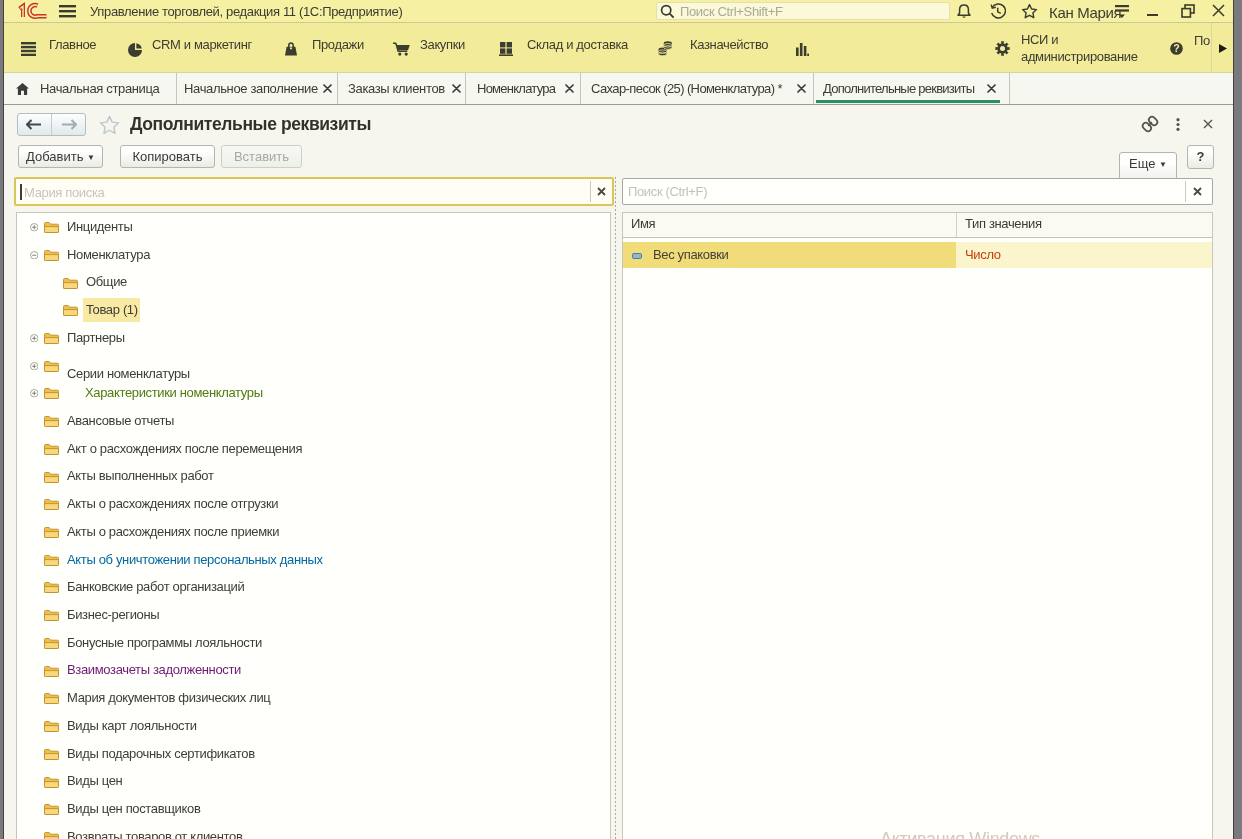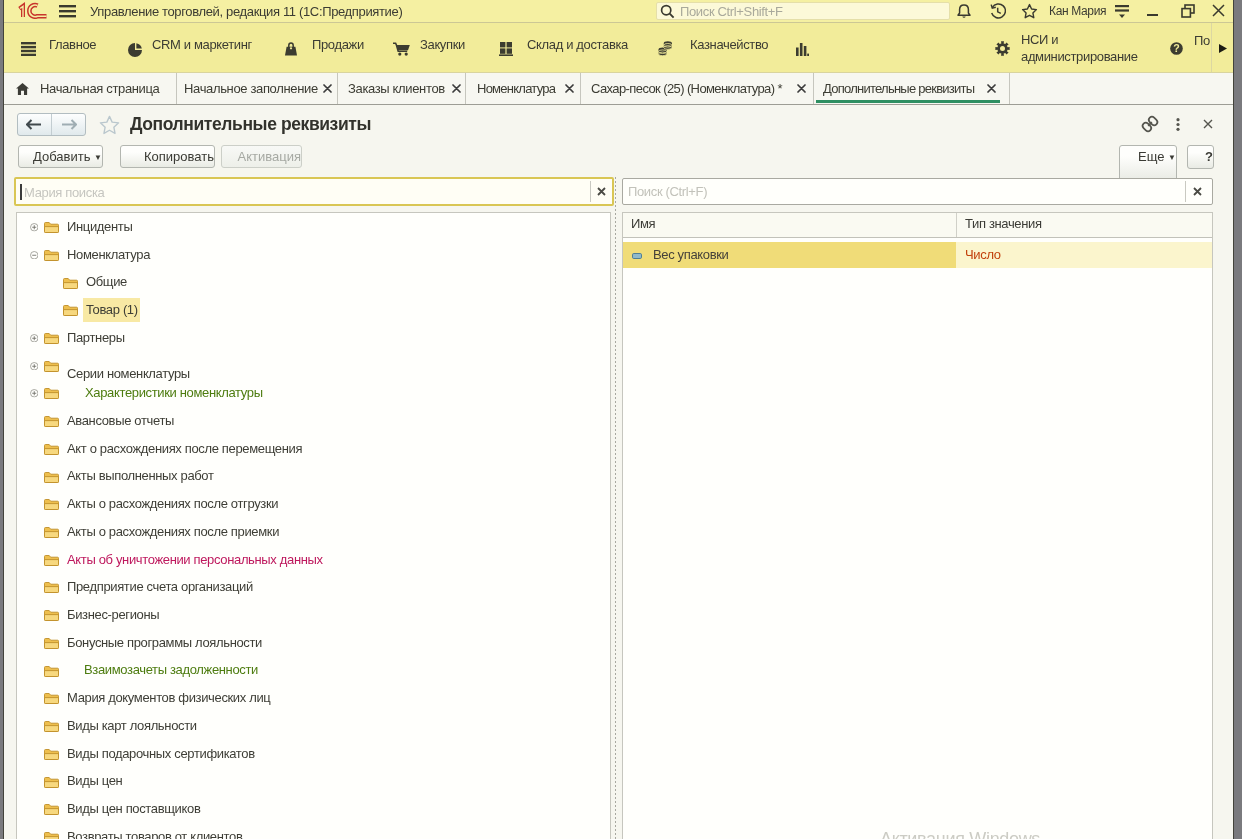--- a/index.html
+++ b/index.html
@@ -2,21 +2,21 @@
 <html><head>
 <meta charset="utf-8">
 <style>
 html,body{margin:0;padding:0}
 body{width:1242px;height:839px;overflow:hidden;font-family:"Liberation Sans",sans-serif}
 .abs{position:absolute}
 #page{position:relative;width:1242px;height:839px;background:#f6f6ef;overflow:hidden}
 .t{font:13px "Liberation Sans",sans-serif;color:#3c3c33;white-space:nowrap;letter-spacing:-0.35px}
 .btn{position:absolute;box-sizing:border-box;border:1px solid #b3b6b0;border-radius:3px;
 background:linear-gradient(#fefefc 30%,#e9ebe4);font:13px "Liberation Sans",sans-serif;
-color:#3a3a34;text-align:right}
+color:#3a3a34;text-align:center}
 .btn.dis{border-color:#cccfc8;background:linear-gradient(#f8f9f6,#edefe9);color:#a6a9a3}
 svg{display:block}
 </style>
 </head>
 <body>
 <div id="page">
 
 <div class="abs" style="left:0;top:0;width:3px;height:839px;background:#7a7a7e"></div>
 <div class="abs" style="left:3px;top:0;width:1px;height:839px;background:#43433b"></div>
 <div class="abs" style="left:1233px;top:0;width:1px;height:839px;background:#43433b"></div>
@@ -56,21 +56,21 @@
 
 <svg class="abs" style="left:989px;top:3px" width="17" height="17" viewBox="0 0 17 17">
   <path d="M3.3 4.5 A7 7 0 1 1 2.7 10" fill="none" stroke="#3a3a30" stroke-width="1.5"></path>
   <path d="M2.2 1.6 L3.3 5.2 L6.8 4.2" fill="none" stroke="#3a3a30" stroke-width="1.5"></path>
   <path d="M8.7 4.8 L8.7 8.9 L11.8 10.4" fill="none" stroke="#3a3a30" stroke-width="1.5"></path>
 </svg>
 
 <svg class="abs" style="left:1021px;top:3px" width="17" height="17" viewBox="0 0 17 17">
   <path d="M8.5 1.6 L10.6 6 L15.4 6.6 L11.9 9.9 L12.8 14.7 L8.5 12.3 L4.2 14.7 L5.1 9.9 L1.6 6.6 L6.4 6 Z" fill="none" stroke="#3a3a30" stroke-width="1.4" stroke-linejoin="round"></path>
 </svg>
-<div class="t abs" style="left:1049px;top:4px;font-size:12px">Кан Мария</div>
+<div class="t abs" style="left:1049px;top:4px;font-size:15px">Кан Мария</div>
 
 <svg class="abs" style="left:1115px;top:5px" width="14" height="15" viewBox="0 0 14 15">
   <g fill="#3a3a2e">
         <rect x="0" y="0" width="14" height="2.2"></rect>
         <rect x="0" y="4.4" width="14" height="2.2"></rect>
       </g>
   <path d="M4 9.5 L10 9.5 L7 13 Z" fill="#3a3a2e"></path>
 </svg>
 
 <div class="abs" style="left:1147px;top:14px;width:11px;height:2.4px;background:#3a3a2e"></div>
@@ -236,22 +236,22 @@
         <circle cx="2" cy="6.5" r="1.6"></circle>
         <circle cx="2" cy="11.3" r="1.6"></circle>
       </g>
 </svg>
 <svg class="abs" style="left:1203px;top:119px" width="10" height="10" viewBox="0 0 10 10">
   <path d="M1 1 L9 9 M9 1 L1 9" stroke="#55554e" stroke-width="1.4"></path>
 </svg>
 
 <div class="btn" style="left:18px;top:145px;width:85px;height:23px;line-height:21px">Добавить <span style="font-size:8px;position:relative;top:-1px">▼</span></div>
 <div class="btn" style="left:120px;top:145px;width:95px;height:23px;line-height:21px">Копировать</div>
-<div class="btn dis" style="left:221px;top:145px;width:81px;height:23px;line-height:21px">Активация</div>
-<div class="btn" style="left:1119px;top:145px;width:58px;height:36px;line-height:22px">Еще <span style="font-size:8px;position:relative;top:-1px">▼</span></div>
+<div class="btn dis" style="left:221px;top:145px;width:81px;height:23px;line-height:21px">Вставить</div>
+<div class="btn" style="left:1119px;top:152px;width:58px;height:36px;line-height:22px">Еще <span style="font-size:8px;position:relative;top:-1px">▼</span></div>
 <div class="btn" style="left:1187px;top:145px;width:27px;height:24px;line-height:22px;font-weight:bold">?</div>
 
 <div class="abs" style="left:14px;top:177px;width:600px;height:29px;border:2px solid #d9c654;border-radius:2px;background:#fffef5;box-sizing:border-box"></div>
 <div class="abs" style="left:20px;top:184px;width:2px;height:16px;background:#3c3c3c"></div>
 <div class="t abs" style="left:24px;top:185px;color:#c6c6c0">Мария поиска</div>
 <div class="abs" style="left:590px;top:181px;width:1px;height:21px;background:#c9c9c1"></div>
 <svg class="abs" style="left:597px;top:187px" width="9" height="9" viewBox="0 0 9 9">
   <path d="M1 1 L8 8 M8 1 L1 8" stroke="#4a4a44" stroke-width="1.8"></path>
 </svg>
 <div class="abs" style="left:622px;top:178px;width:591px;height:27px;border:1px solid #a9a9a1;border-radius:2px;background:#fffffb;box-sizing:border-box"></div>
@@ -340,37 +340,37 @@
       <use href="#fold"></use>
     </svg>
 <div class="t abs" style="left:67px;top:496.1px;color:#3e3e36">Акты о расхождениях после отгрузки</div>
 <svg class="abs" style="left:44px;top:526.0px" width="15" height="12">
       <use href="#fold"></use>
     </svg>
 <div class="t abs" style="left:67px;top:523.8px;color:#3e3e36">Акты о расхождениях после приемки</div>
 <svg class="abs" style="left:44px;top:553.7px" width="15" height="12">
       <use href="#fold"></use>
     </svg>
-<div class="t abs" style="left:67px;top:551.5px;color:#be185d">Акты об уничтожении персональных данных</div>
+<div class="t abs" style="left:67px;top:551.5px;color:#0369a1">Акты об уничтожении персональных данных</div>
 <svg class="abs" style="left:44px;top:581.4px" width="15" height="12">
       <use href="#fold"></use>
     </svg>
-<div class="t abs" style="left:67px;top:579.2px;color:#3e3e36">Предприятие счета организаций</div>
+<div class="t abs" style="left:67px;top:579.2px;color:#3e3e36">Банковские работ организаций</div>
 <svg class="abs" style="left:44px;top:609.1px" width="15" height="12">
       <use href="#fold"></use>
     </svg>
 <div class="t abs" style="left:67px;top:606.9px;color:#3e3e36">Бизнес-регионы</div>
 <svg class="abs" style="left:44px;top:636.9px" width="15" height="12">
       <use href="#fold"></use>
     </svg>
 <div class="t abs" style="left:67px;top:634.7px;color:#3e3e36">Бонусные программы лояльности</div>
 <svg class="abs" style="left:44px;top:664.6px" width="15" height="12">
       <use href="#fold"></use>
     </svg>
-<div class="t abs" style="left:84px;top:662.4px;color:#4d7c0f">Взаимозачеты задолженности</div>
+<div class="t abs" style="left:67px;top:662.4px;color:#701a75">Взаимозачеты задолженности</div>
 <svg class="abs" style="left:44px;top:692.3px" width="15" height="12">
       <use href="#fold"></use>
     </svg>
 <div class="t abs" style="left:67px;top:690.1px;color:#3e3e36">Мария документов физических лиц</div>
 <svg class="abs" style="left:44px;top:720.0px" width="15" height="12">
       <use href="#fold"></use>
     </svg>
 <div class="t abs" style="left:67px;top:717.8px;color:#3e3e36">Виды карт лояльности</div>
 <svg class="abs" style="left:44px;top:747.7px" width="15" height="12">
       <use href="#fold"></use>

